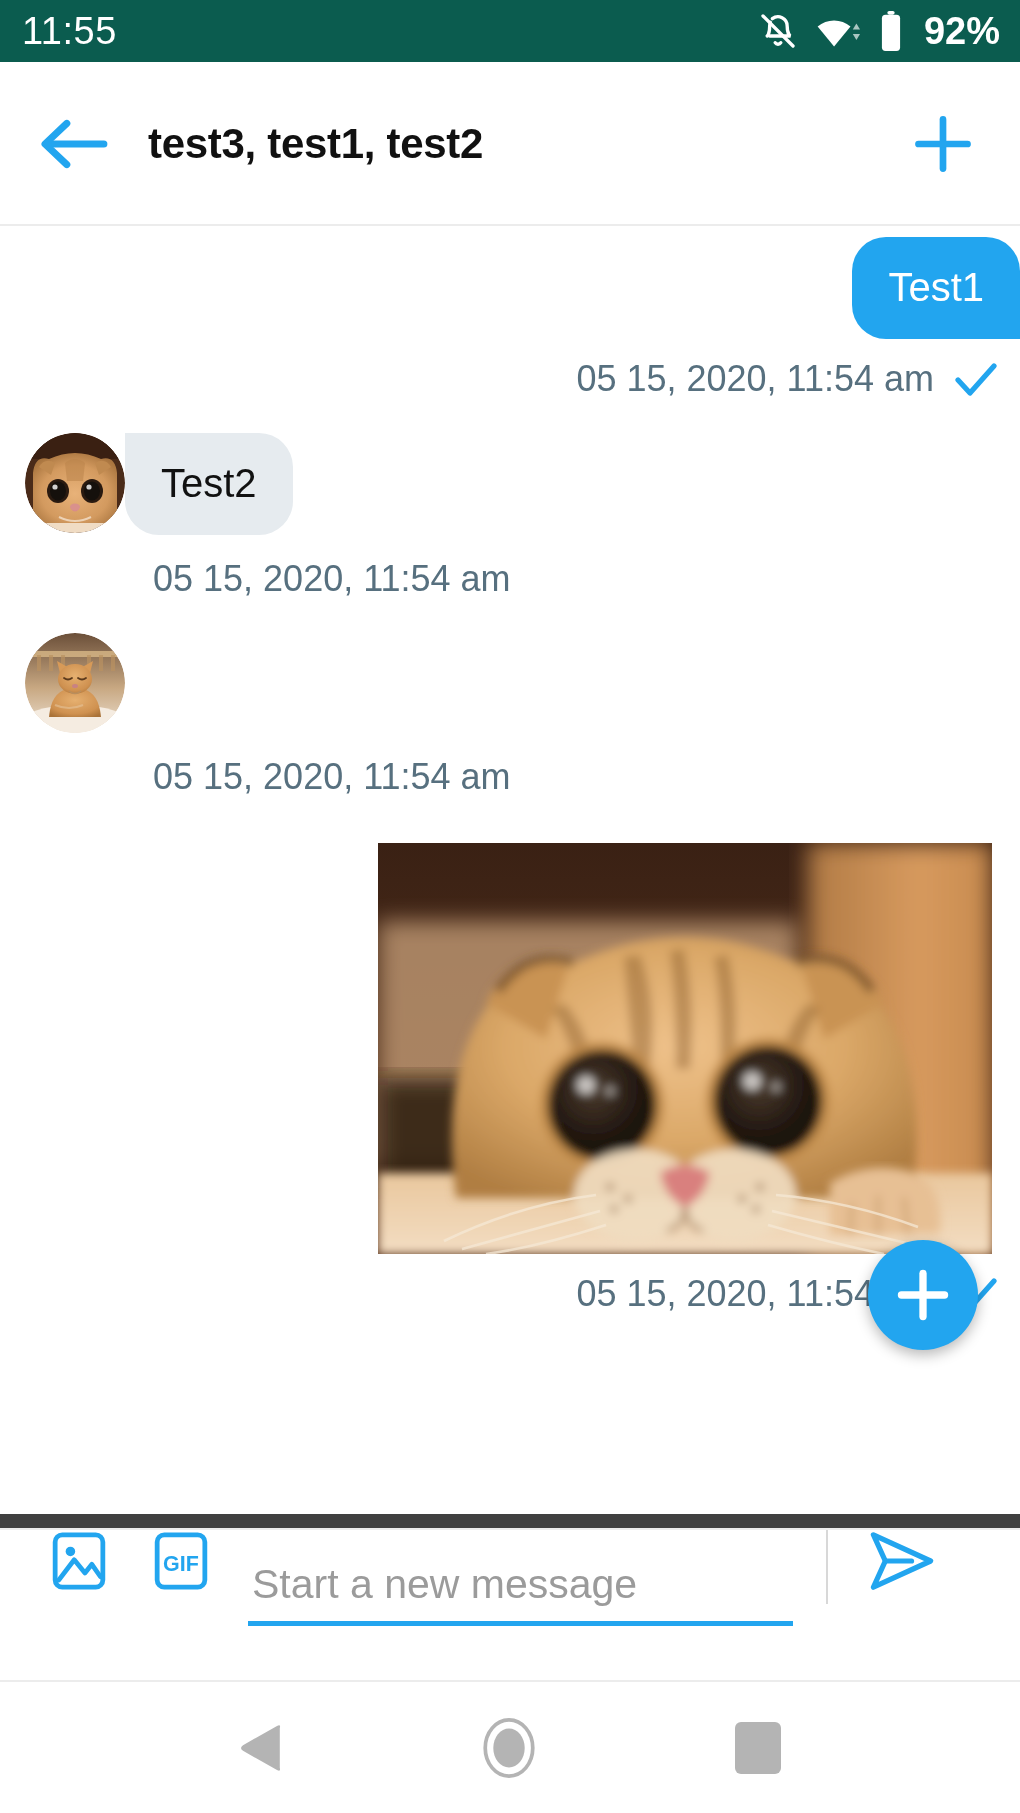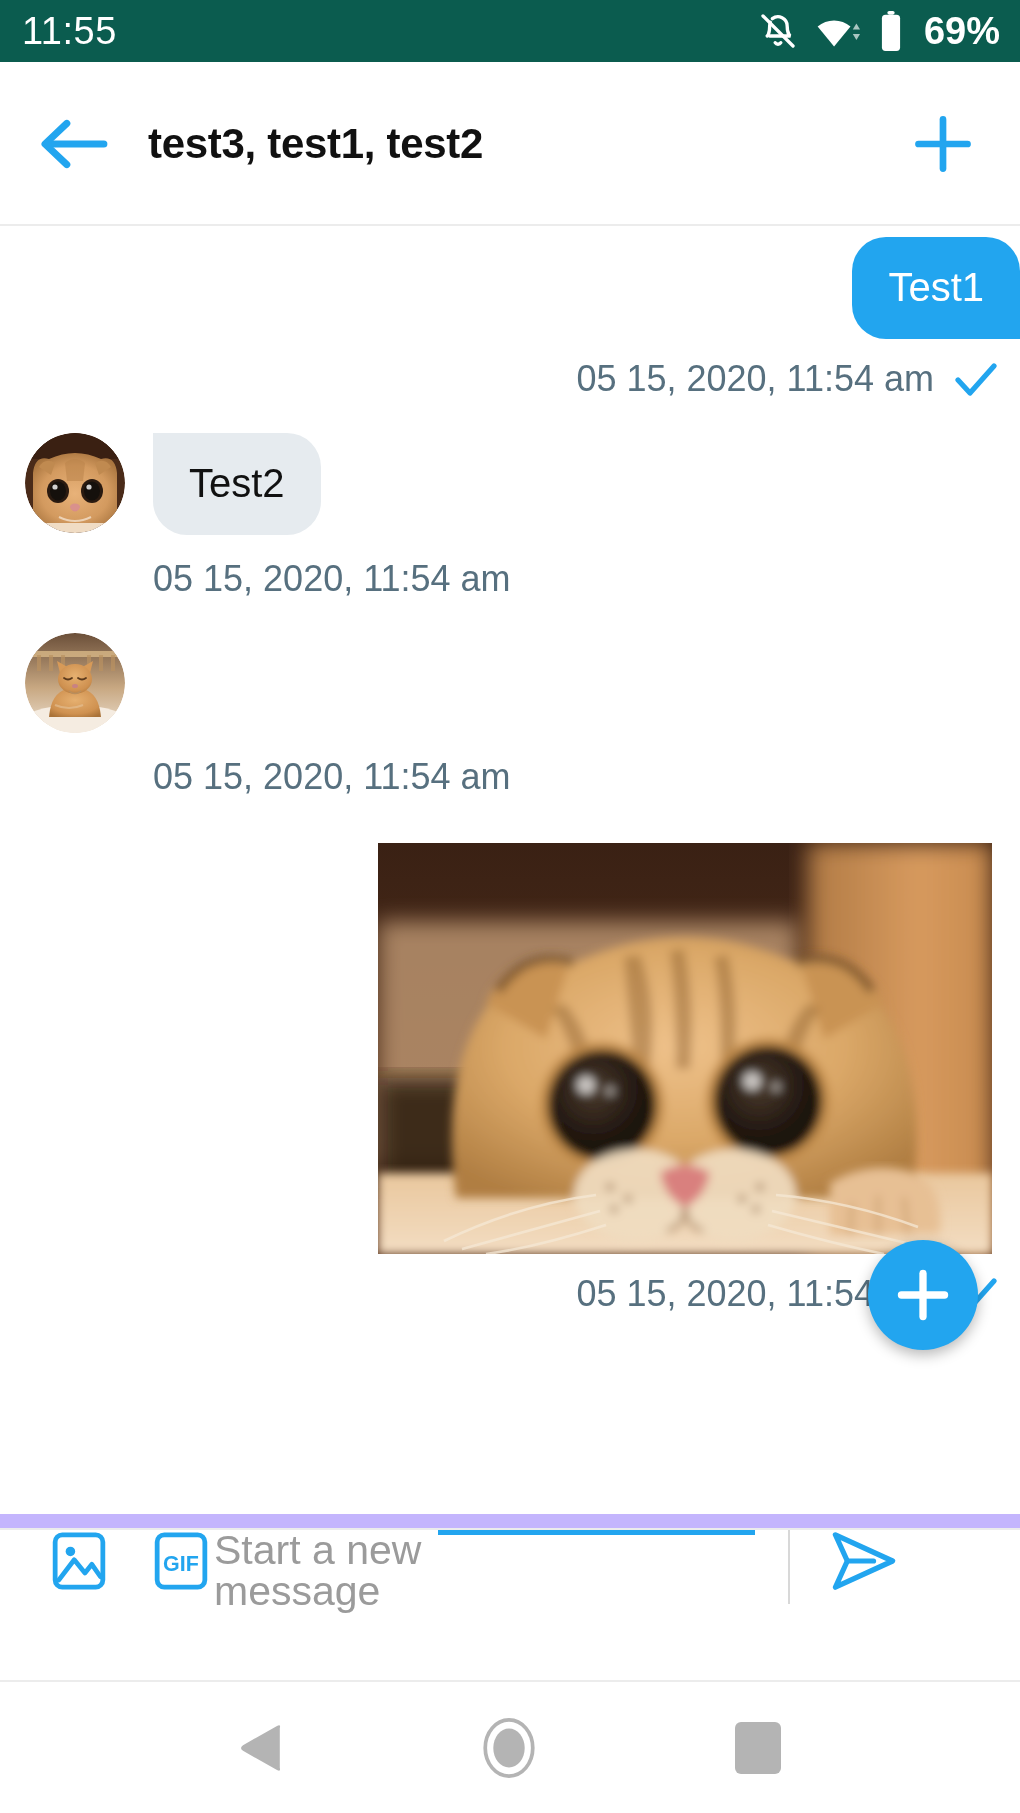--- a/index.html
+++ b/index.html
@@ -2,21 +2,21 @@
 <html><head>
 <meta charset="utf-8">
 <style>
   * { margin:0; padding:0; box-sizing:border-box; }
   html, body {
     width:1020px; height:1813px;
     background:#ffffff;
     font-family:"Liberation Sans", sans-serif;
     overflow:hidden;
   }
-  #app { position:relative; width:1020px; height:1813px; background:#c4b5fd; }
+  #app { position:relative; width:1020px; height:1813px; background:#404040; }
 
   
   .statusbar{
     position:absolute; top:0; left:0; width:1020px; height:62px;
     background:#0b5c4f; display:flex; align-items:center;
     padding:0 20px 0 22px; color:#ffffff;
   }
   .status-time{ font-size:38px; font-weight:500; letter-spacing:.5px; line-height:1; }
   .status-right{ margin-left:auto; display:flex; align-items:center; gap:18px; }
   .status-batt-pct{ font-size:38px; font-weight:700; line-height:1; margin-left:4px; }
@@ -59,21 +59,21 @@
 
   .row-in{ display:flex; align-items:flex-start; padding-left:25px; margin-top:36px; }
   .avatar{
     width:100px; height:100px; border-radius:50%; overflow:hidden; flex:0 0 100px;
     position:relative;
   }
   .bubble-in{
     background:#e6ebef; color:#111; font-size:40px; line-height:1;
     padding:30px 36px 32px 36px;
     border-radius:0 34px 34px 34px;
-    margin-left:28px; max-width:560px;
+    max-width:560px;
   }
   .meta-in{ padding-left:153px; margin-top:26px; }
 
   
   .row-img{ display:flex; justify-content:flex-end; margin-top:48px; padding-right:28px; }
   .photo{
     width:614px; height:411px; display:block; position:relative; overflow:hidden;
   }
   .meta-imgmsg{
     display:flex; justify-content:flex-end; align-items:center;
@@ -92,22 +92,22 @@
   .input-divider-top{
     position:absolute; top:1528px; left:0; width:1020px; height:2px; background:#ececec;
   }
   .inputbar{
     position:absolute; top:1530px; left:0; width:1020px; height:150px;
     background:#fff; display:flex; align-items:flex-start;
   }
   .ib-img-icon{ margin-left:48px; }
   .ib-gif-icon{ margin-left:42px; }
   .ib-field{
-    width:545px; position:relative;
-    display:flex; flex-direction:row; justify-content:flex-end; height:96px;
+    margin-left:38px; width:545px; position:relative;
+    display:flex; flex-direction:column; justify-content:flex-end; height:96px;
   }
   .ib-placeholder{
     font-size:41px; color:#9b9b9b; line-height:1; padding-bottom:16px; padding-left:4px;
   }
   .ib-underline{ height:5px; background:#22a5ef; width:100%; }
   .ib-vdivider{ width:2px; height:74px; background:#d8d8d8; margin-left:33px; }
   .ib-send{ margin-left:38px; display:flex; align-items:center; justify-content:center; }
 
   .input-divider-bottom{
     position:absolute; top:1680px; left:0; width:1020px; height:2px; background:#ececec;
@@ -147,21 +147,21 @@
           <path d="M24.6 6.5 l2.2 3.6 -4.4 0 Z" opacity=".65"></path>
           <path d="M24.6 16.5 l2.2 -3.6 -4.4 0 Z" opacity=".65"></path>
         </svg>
       </span>
       <span>
         <svg class="icon-svg" width="22" height="40" viewBox="0 0 12 22" fill="#ffffff">
           <rect x="4" y="0" width="4" height="2" rx="1"></rect>
           <rect x="1" y="2" width="10" height="20" rx="2"></rect>
         </svg>
       </span>
-      <span class="status-batt-pct">69%</span>
+      <span class="status-batt-pct">92%</span>
     </div>
   </div>
 
   <div class="header">
     <div class="hdr-back">
       <span>
         <svg class="icon-svg" width="70" height="54" viewBox="0 0 34 26" fill="none" stroke="#22a5ef" stroke-width="3.4" stroke-linecap="round" stroke-linejoin="round">
           <line x1="32" y1="13" x2="4" y2="13"></line>
           <polyline points="14,3 3.4,13 14,23"></polyline>
         </svg>

